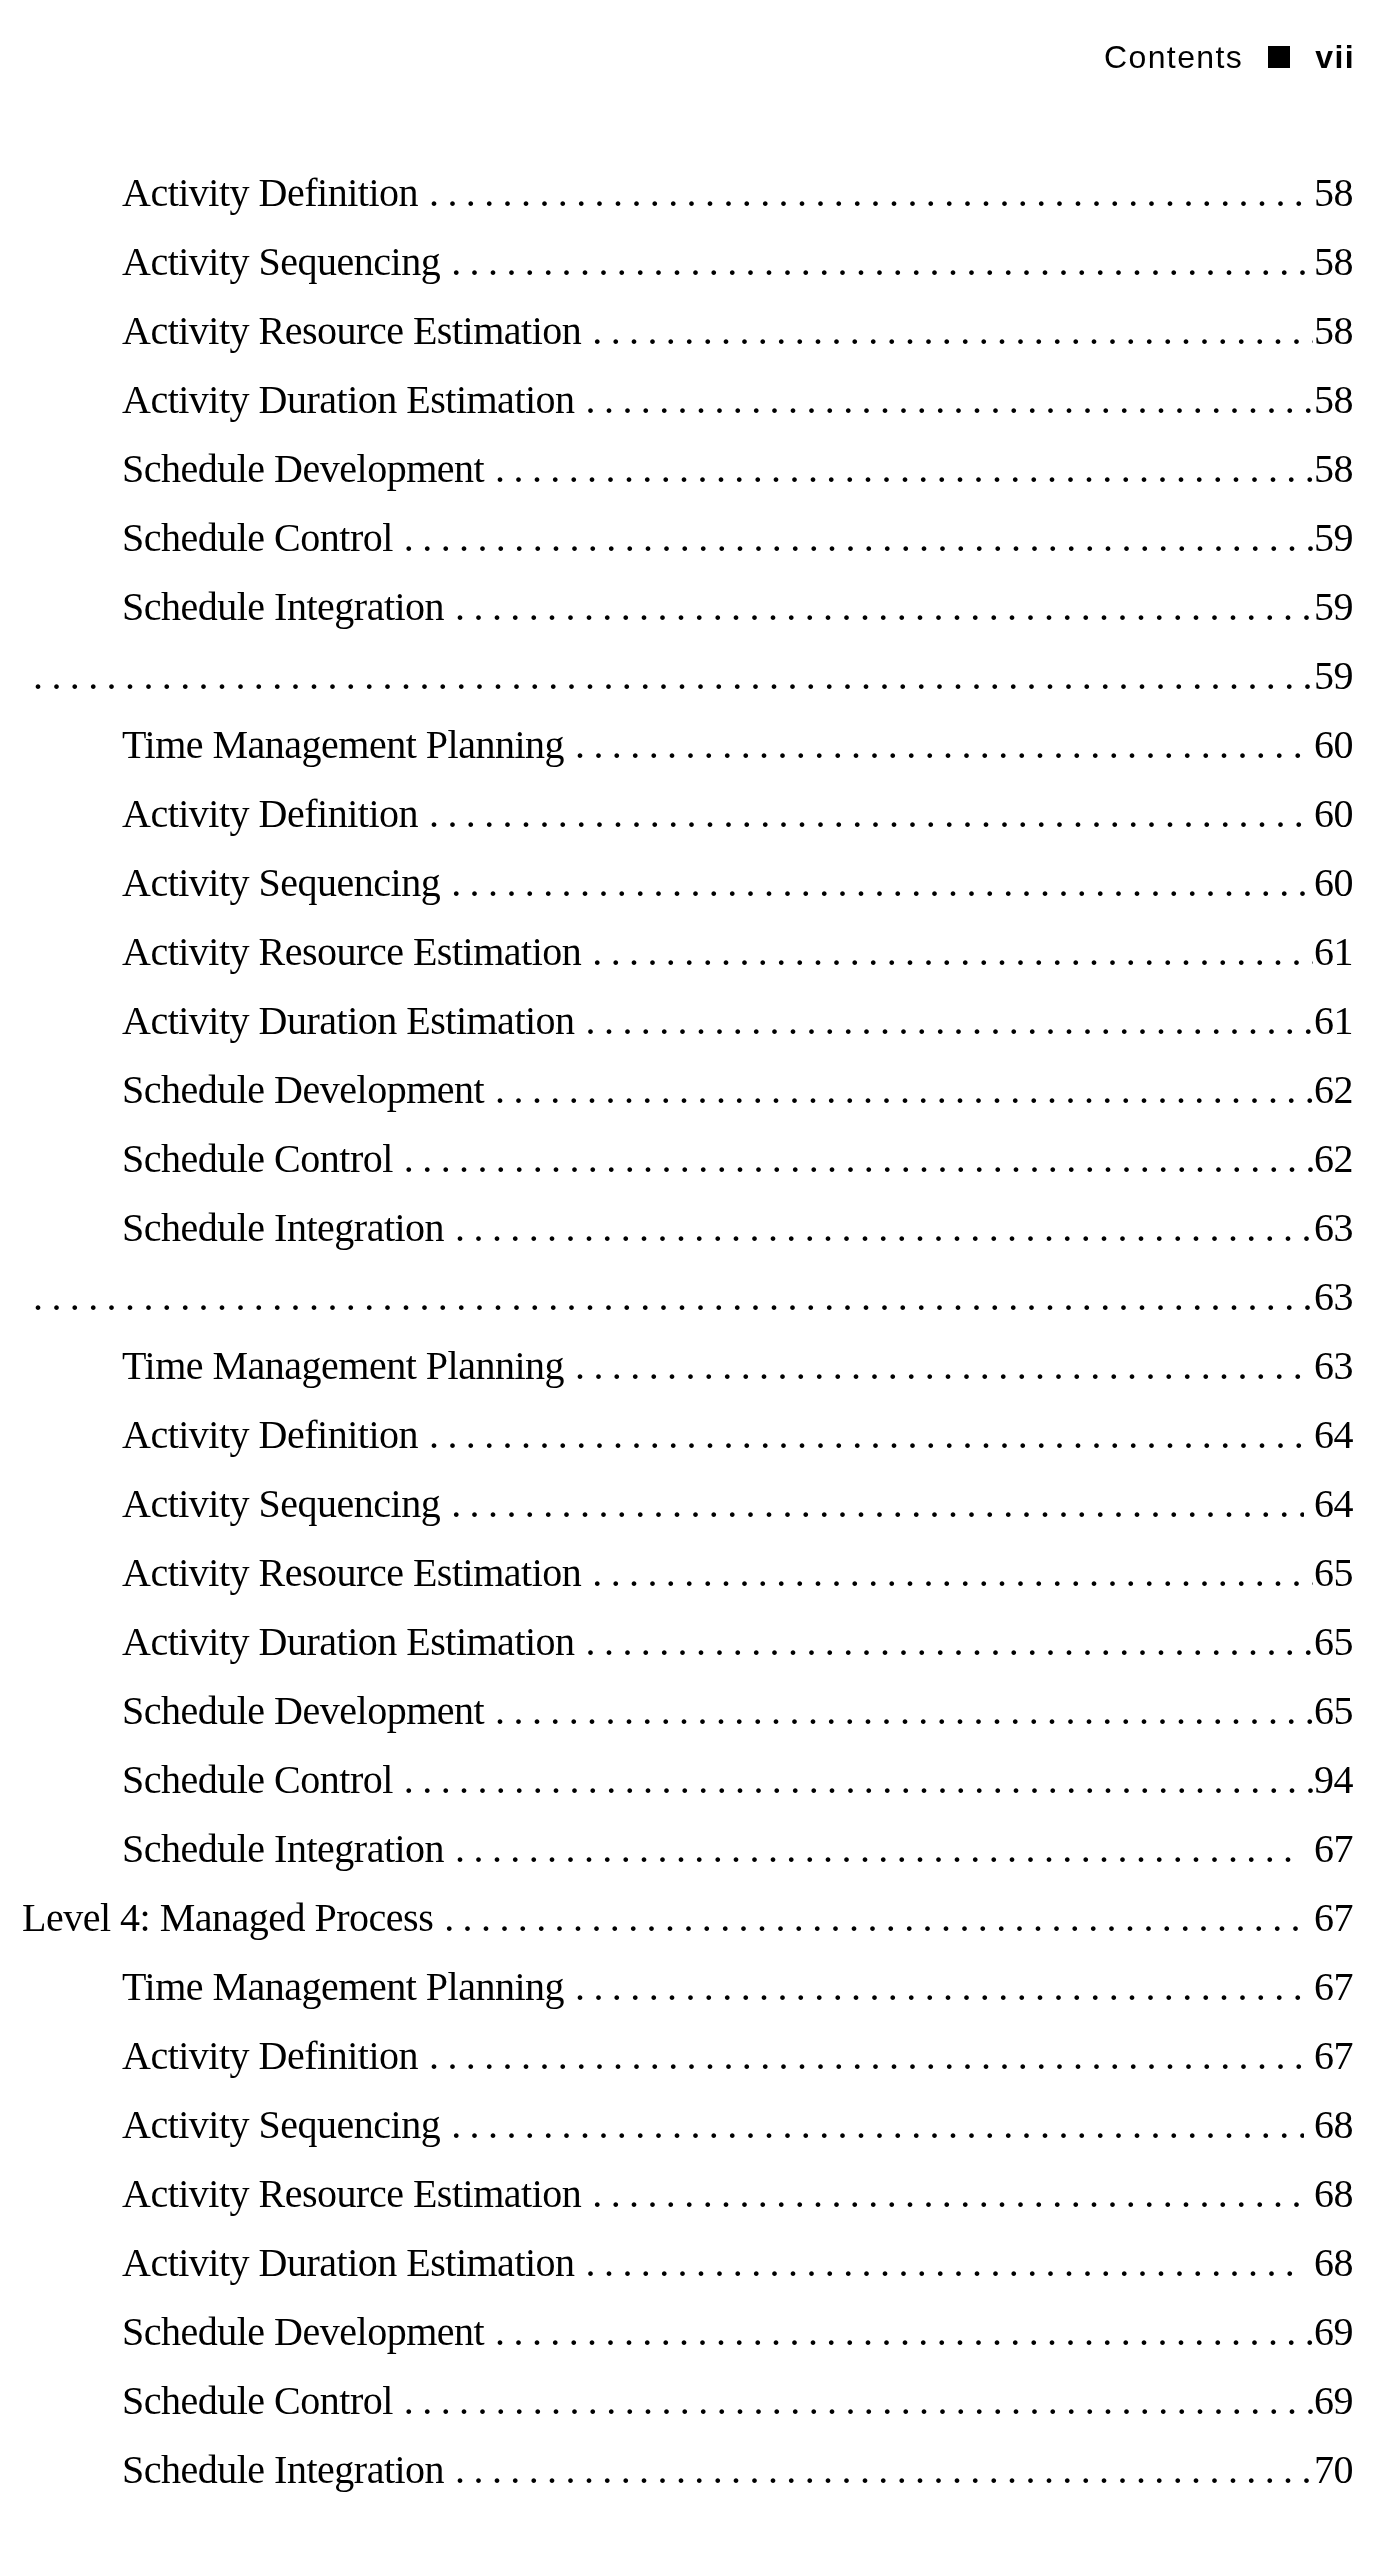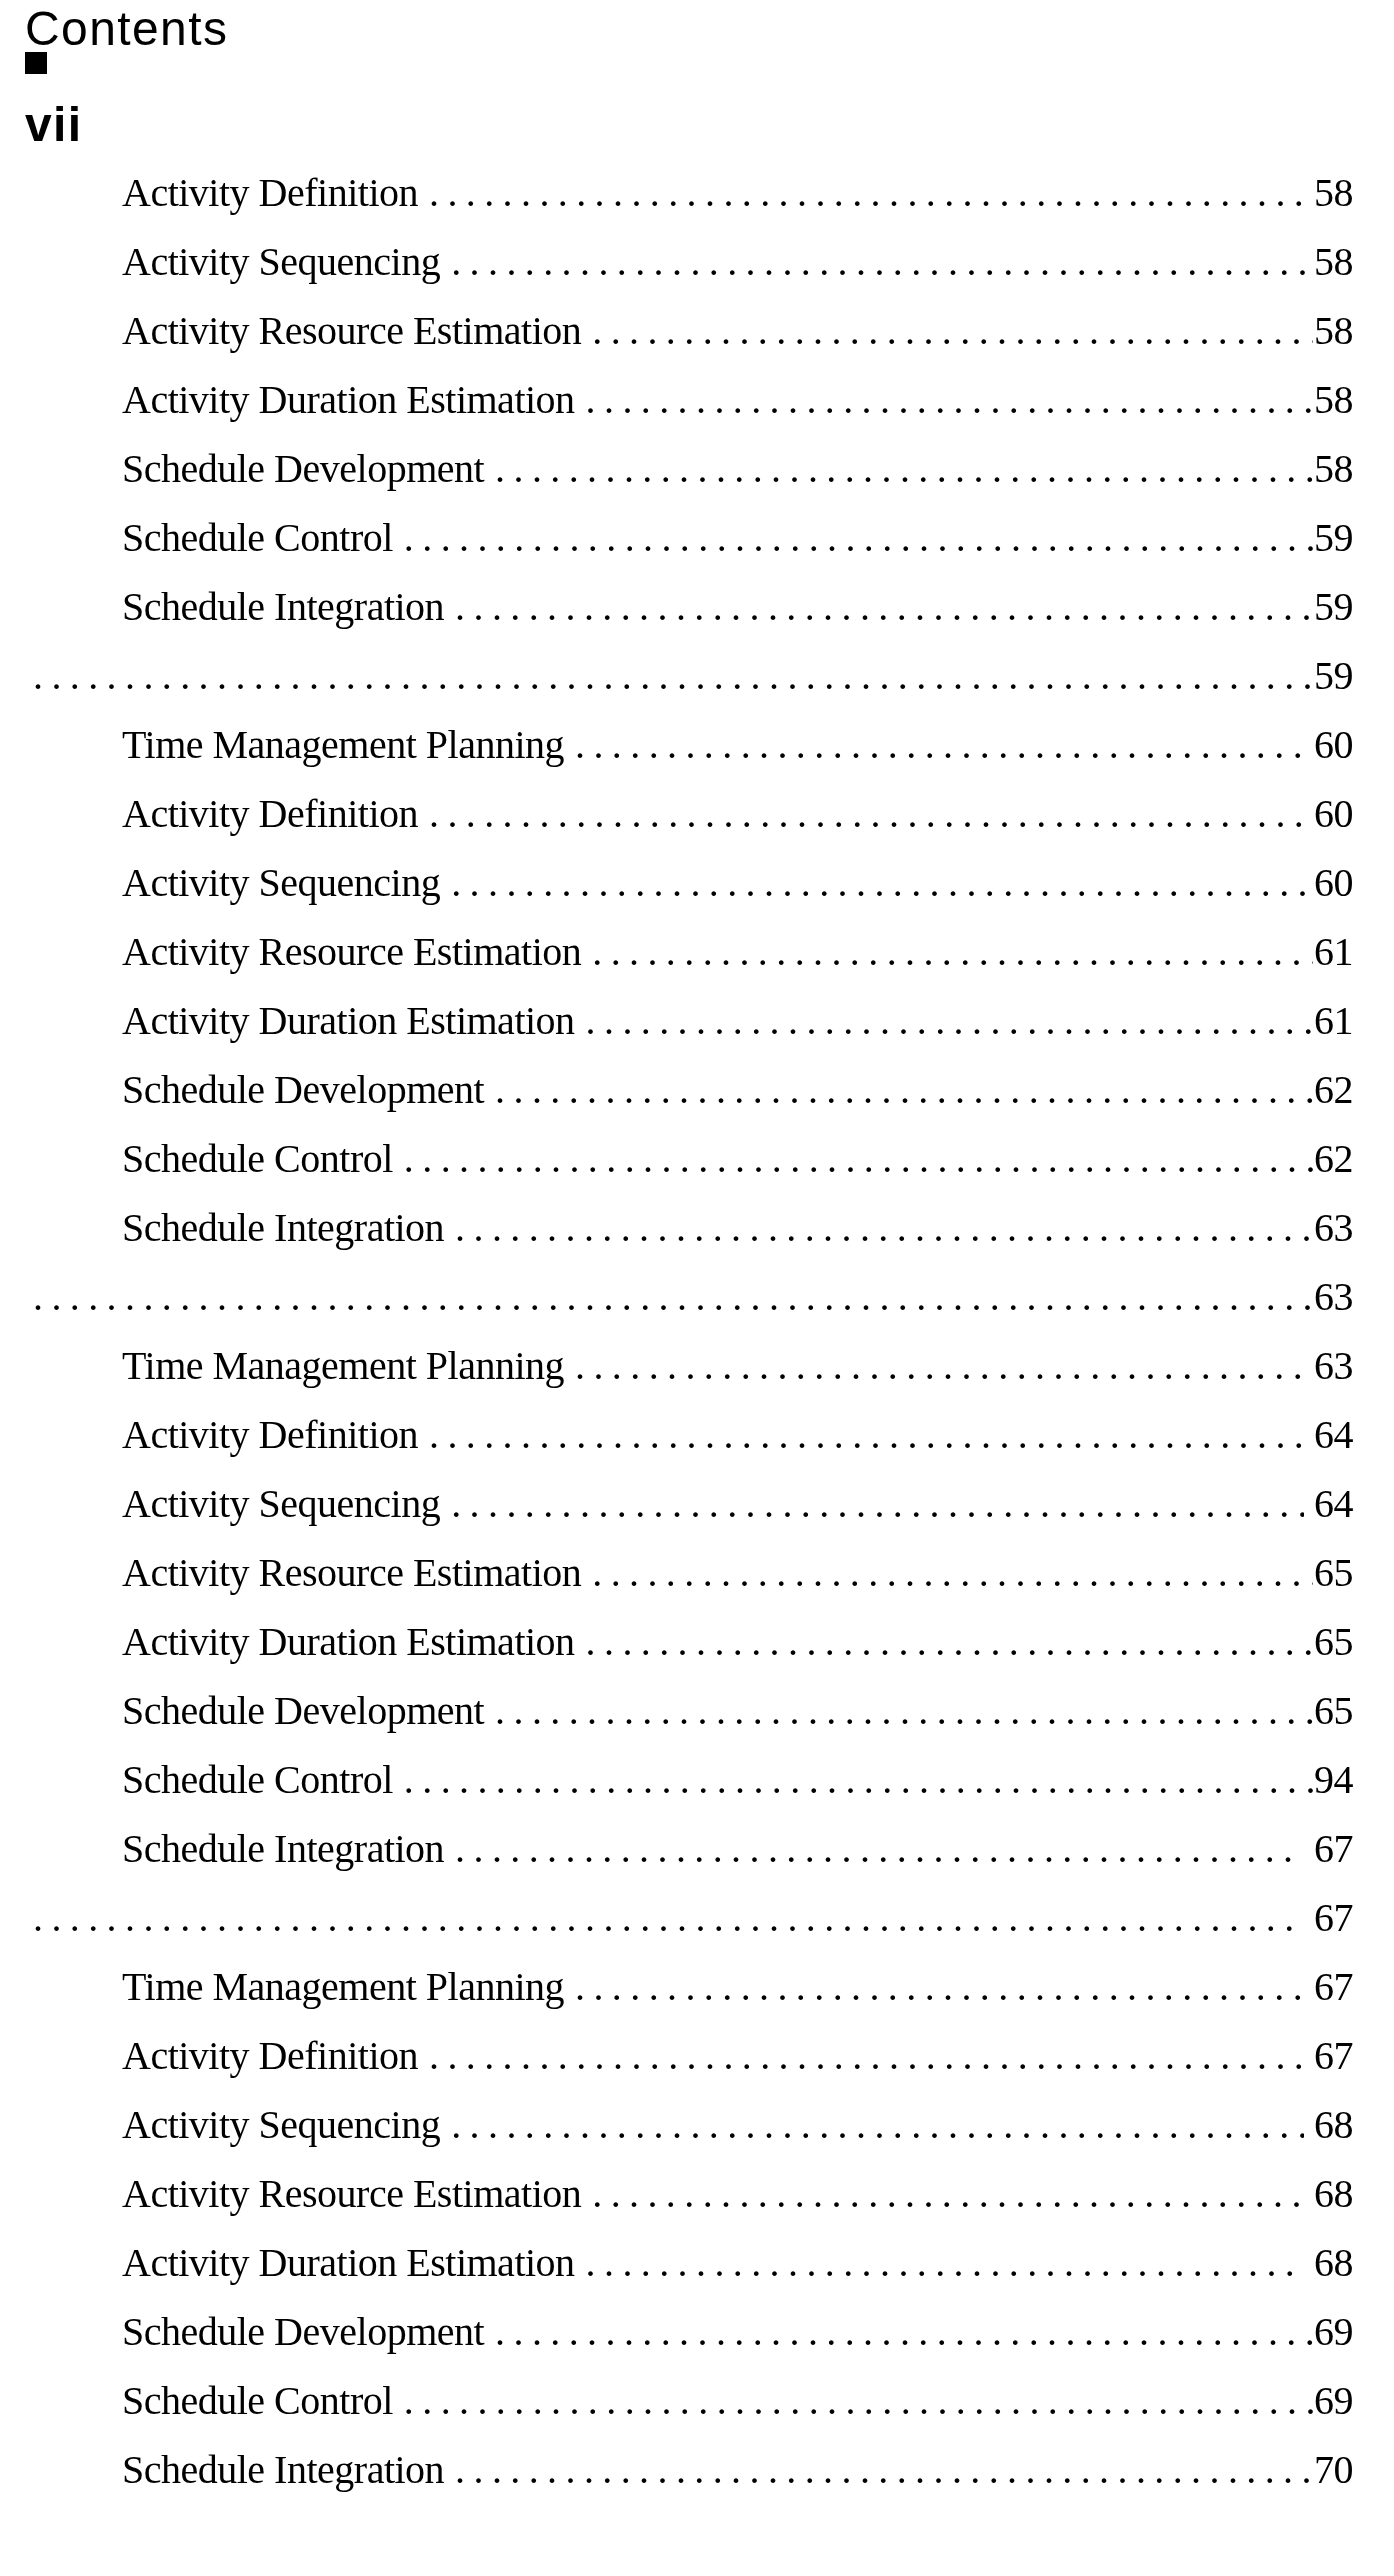--- a/index.html
+++ b/index.html
@@ -16,25 +16,24 @@
   
   .running-head {
     position: absolute;
     top: 5.6px;
     left: 0;
     right: 40px;
     display: flex;
     justify-content: flex-end;
     align-items: baseline;
     font-family: "Liberation Sans", sans-serif;
-    font-size: 48px;
+    font-size: 32px;
     line-height: 46px;
     letter-spacing: 1.4px;
     font-weight: 400;
-    flex-direction: column;
   }
   .running-head .sq {
     display: inline-block;
     width: 22px;
     height: 22px;
     background: #000000;
     margin: 0 25px;
   }
   .running-head .folio {
     font-weight: 700;
@@ -197,20 +196,21 @@
     <span class="label">Schedule Control</span>
     <span class="leader" aria-hidden="true">................................................................................</span>
     <span class="page">94</span>
   </div>
     <div class="row sub">
     <span class="label">Schedule Integration</span>
     <span class="leader" aria-hidden="true">................................................................................</span>
     <span class="page"> 67</span>
   </div>
     <div class="row">
+    <span class="label">Level 4: Managed Process</span>
     <span class="leader" aria-hidden="true">................................................................................</span>
     <span class="page"> 67</span>
   </div>
     <div class="row sub">
     <span class="label">Time Management Planning</span>
     <span class="leader" aria-hidden="true">................................................................................</span>
     <span class="page"> 67</span>
   </div>
     <div class="row sub">
     <span class="label">Activity Definition</span>

